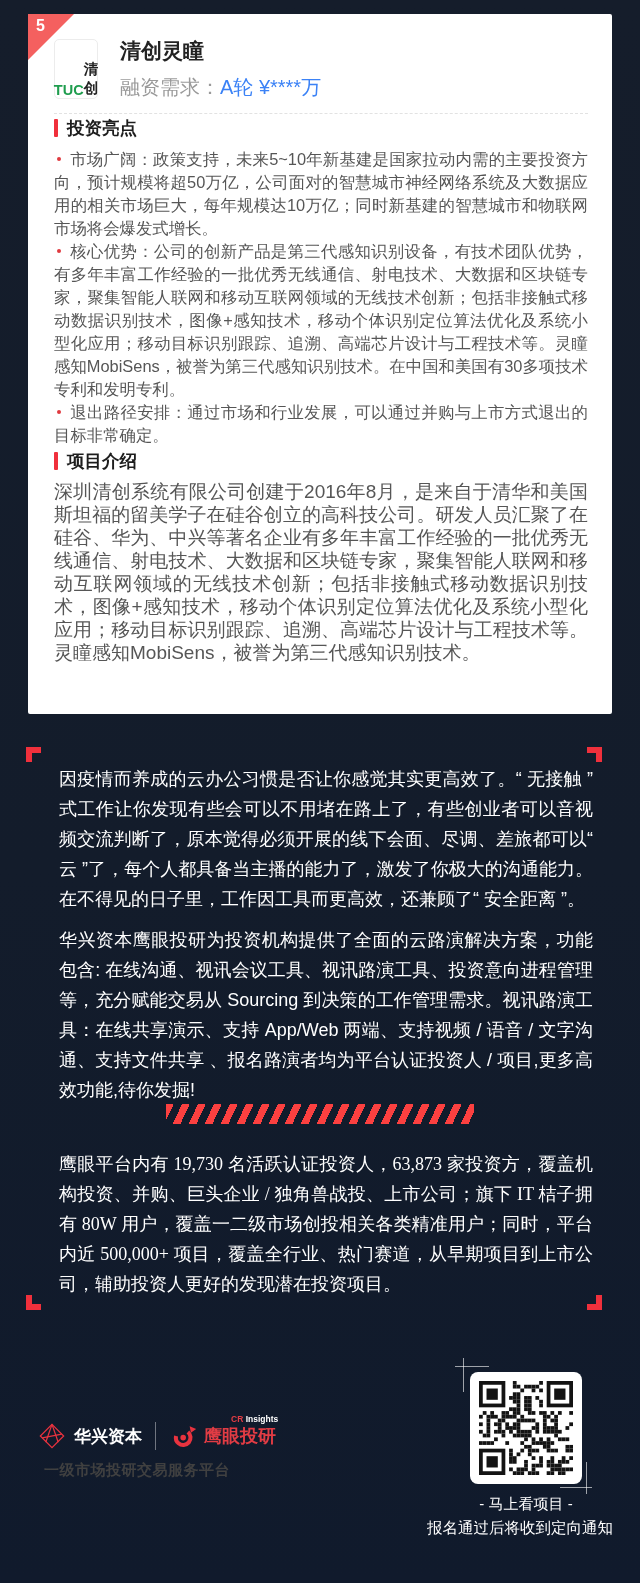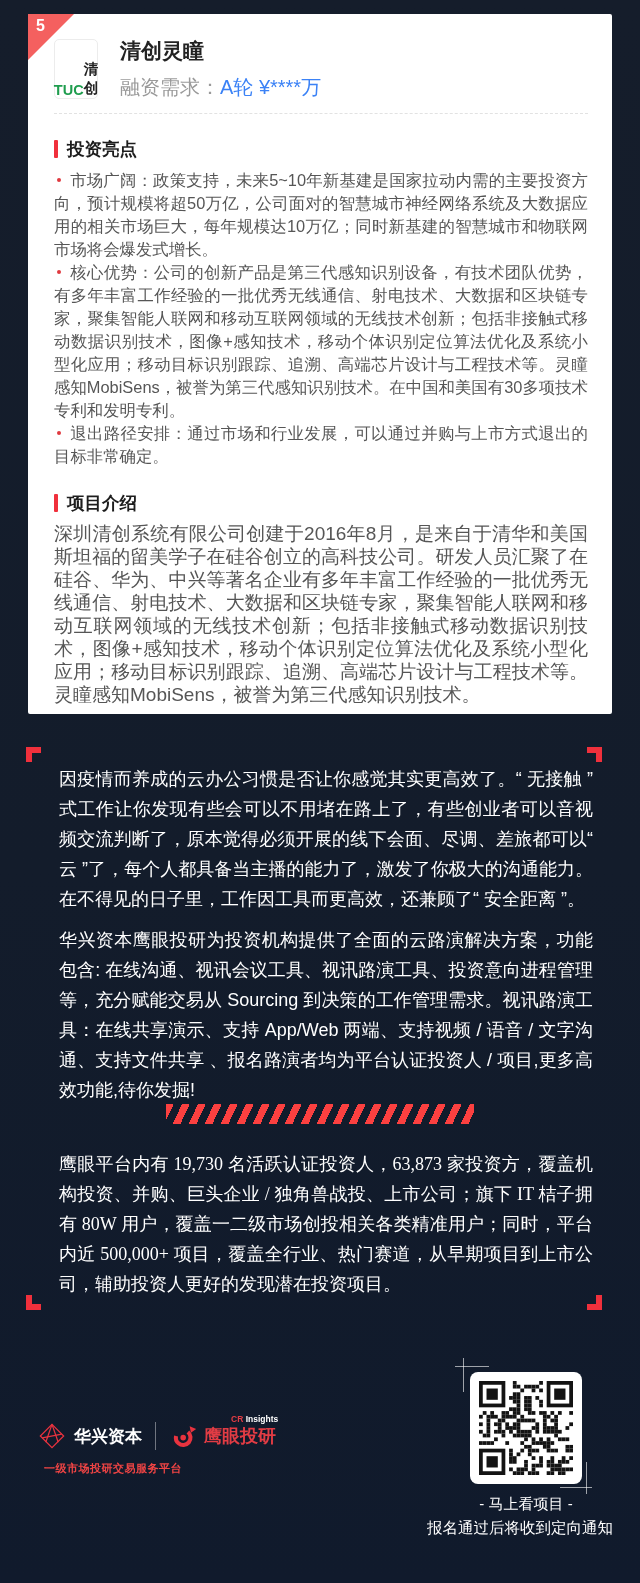--- a/index.html
+++ b/index.html
@@ -35,21 +35,21 @@
   }
   .logo-en { color:#1f9d4e; }
   .logo-cn { color:#222; }
   .head-text { margin-left:22px; }
   .company-name { font-size:21px; font-weight:700; color:#222; }
   .funding { margin-top:9px; font-size:20px; }
   .fund-label { color:#9a9a9a; }
   .fund-value { color:#3b82f6; }
   .dashed-divider { border-top:1px dashed #e2e2e2; margin-top:12px; }
 
-  .section-title { display:flex; align-items:center; margin-top:23px; }
+  .section-title { display:flex; align-items:center; margin-top:2px; }
   .red-bar { width:4px; height:18px; background:#f0303c; border-radius:1px; margin-right:9px; }
   .section-title .t { font-size:17.5px; font-weight:700; color:#1d1d1d; }
 
   .bullets { margin-top:8px; }
   .bullet { font-size:16.4px; line-height:23px; color:#565656; text-align:justify; }
   .dot {
     display:inline-block; width:4px; height:4px; background:#e0393f;
     border-radius:50%; margin:0 9px 4px 3px; vertical-align:middle;
   }
   .intro-para { margin-top:7px; font-size:19px; line-height:23px; color:#565656; text-align:justify; }
@@ -75,21 +75,21 @@
   }
 
   
   .brands { position:absolute; left:38px; top:1422px; display:flex; align-items:center; }
   .brand1-name { margin-left:8px; font-size:17px; font-weight:700; color:#fff; }
   .v-div { width:1px; height:28px; background:rgba(255,255,255,.4); margin:0 15px 0 13px; }
   .brand2 { position:relative; margin-left:7px; font-size:18px; font-weight:800; color:#e23c44; }
   .cr { position:absolute; top:-10px; left:27px; font-size:8.5px; font-weight:700; white-space:nowrap; }
   .cr-red { color:#e23c44; }
   .cr-white { color:#fff; }
-  .tagline { position:absolute; left:44px; top:1461px; font-size:11px; font-weight:600; color:#ef4444; letter-spacing:.5px; }
+  .tagline { position:absolute; left:44px; top:1461px; font-size:15px; font-weight:600; color:#404040; letter-spacing:.5px; }
 
   .qr-box {
     position:absolute; left:470px; top:1372px; width:112px; height:112px;
     background:#fff; border-radius:8px;
     display:flex; align-items:center; justify-content:center;
   }
   .mark { position:absolute; background:rgba(255,255,255,.6); }
   .m1 { left:463px; top:1358px; width:1px;  height:34px; }
   .m2 { left:455px; top:1366px; width:34px; height:1px;  }
   .m3 { left:586px; top:1462px; width:1px;  height:32px; }

